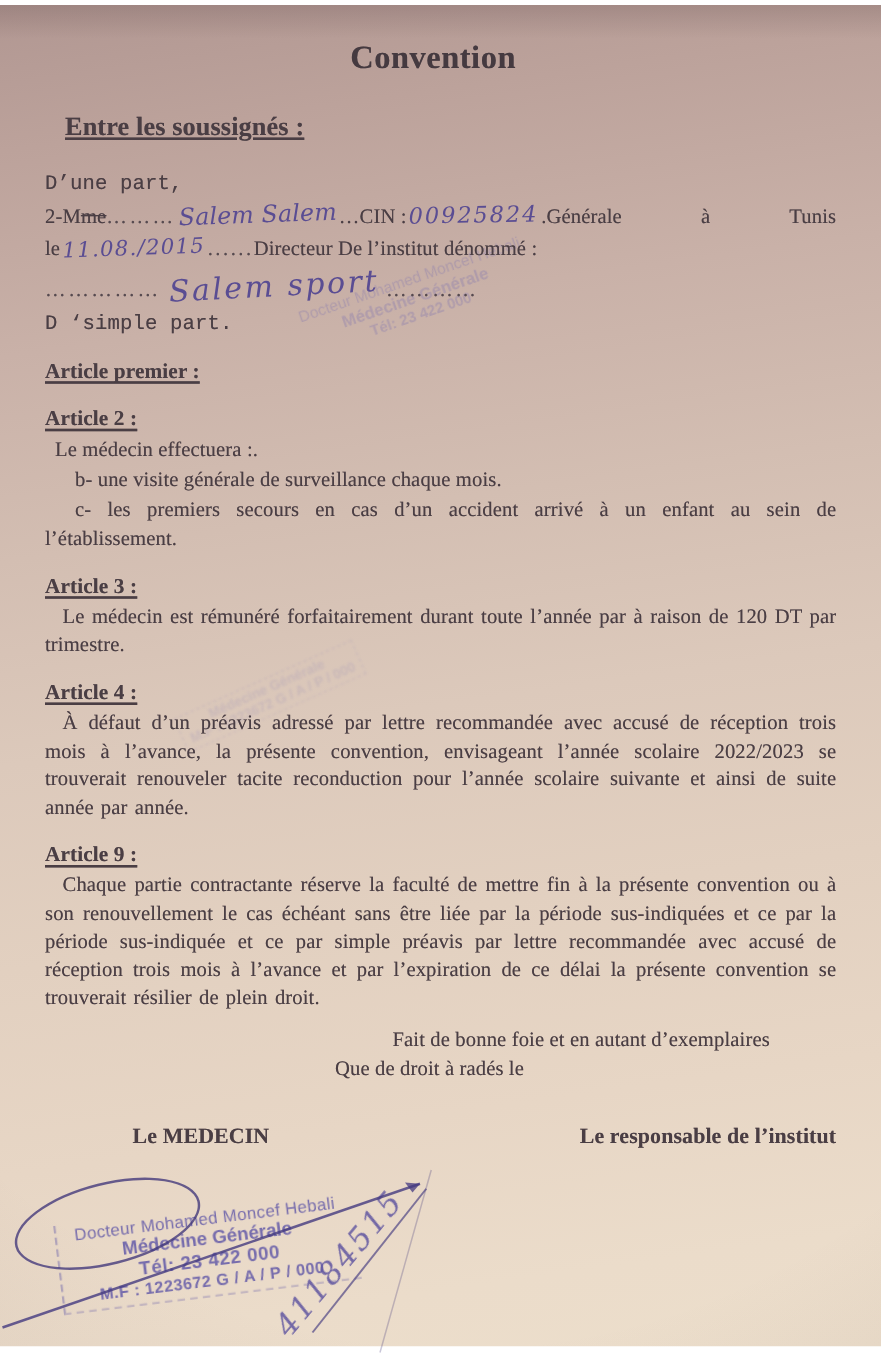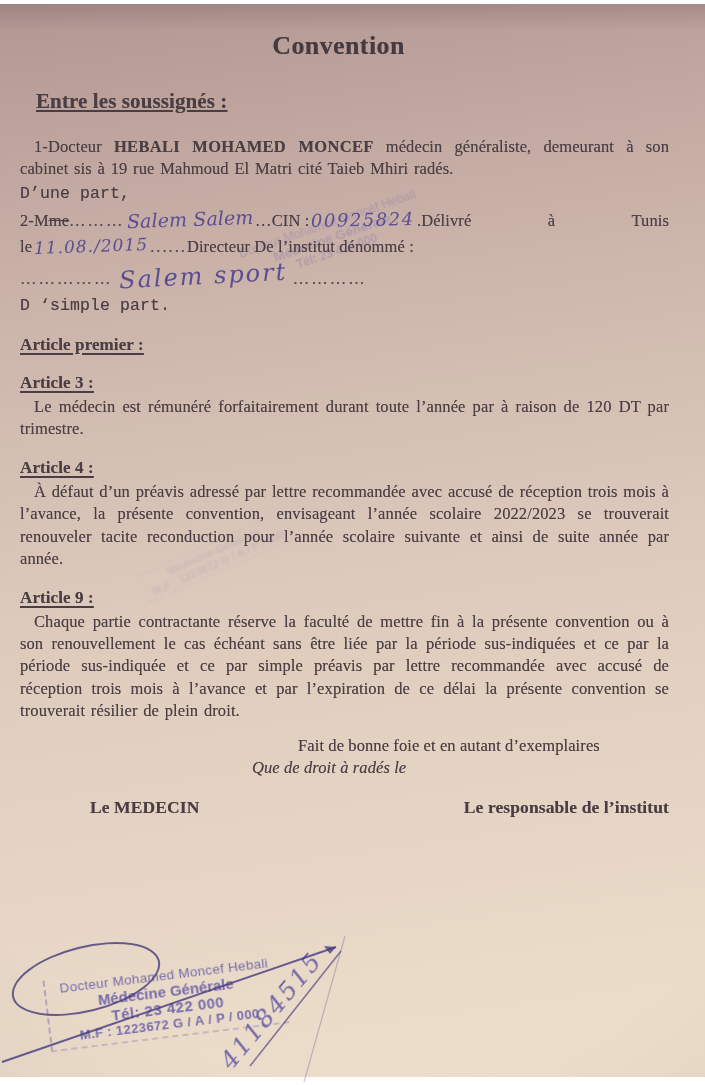--- a/index.html
+++ b/index.html
@@ -6,21 +6,21 @@
   body{width:705px;height:1085px;position:relative;overflow:hidden;
        font-family:"Liberation Serif", serif;}
   .photo{position:absolute;left:0;top:4px;width:705px;height:1073px;
     background:linear-gradient(172deg,
       #b19792 0%, #bca29b 10%, #c9b1a8 24%, #d3beb2 38%,
       #dcc9bb 52%, #e2d0c0 66%, #e7d6c5 80%, #ebdcca 92%, #ecdecb 100%);}
   .photo::before{content:"";position:absolute;inset:0;pointer-events:none;
     background:
       radial-gradient(150% 105% at 52% 42%, rgba(0,0,0,0) 55%, rgba(82,58,62,.20) 100%),
       linear-gradient(180deg, rgba(70,48,52,.18) 0%, rgba(70,48,52,0) 2.5%);}
-  .content{position:absolute;inset:0;padding:22px 36px 0 20px;
+  .content{position:absolute;inset:0;padding:22px 36px 0 36px;
     color:#4a3e44;font-size:16.5px;line-height:1.36;z-index:3;
     text-shadow:0 0 .45px rgba(74,62,68,.55);letter-spacing:.1px;}
   .title{text-align:center;font-weight:bold;font-size:26px;letter-spacing:.4px;
     color:#453a40;margin:2px 12px 24px 0;}
   .intro-heading{font-weight:bold;margin:0 0 20px 16px;font-size:21px;text-decoration:underline;}
   .para{text-align:justify;margin:0 0 2px 0;text-indent:14px;word-spacing:1.5px;}
   .b{font-weight:bold;letter-spacing:.3px;}
   .indent1{margin-left:60px;font-family:Liberation Mono, monospace;}
   .line{margin:0 0 2px 0;}
   .flexline{display:flex;justify-content:space-between;align-items:baseline;}
@@ -32,22 +32,22 @@
   .hw-num{font-size:18px;transform:rotate(-1deg);letter-spacing:1.5px;margin:0 2px;}
   .hw-date{font-size:17px;transform:rotate(-2deg);margin:0 2px;letter-spacing:1px;}
   .hw-institute{font-size:24px;transform:rotate(-3deg);margin:0 6px;letter-spacing:2px;}
   .article-heading{font-weight:bold;font-size:17px;margin:15px 0 2px 0;
     text-decoration:underline;text-decoration-thickness:1.5px;text-underline-offset:3px;}
   .a2-line{margin:0 0 2px 8px;}
   .a2-sub{margin:0 0 2px 24px;}
   .a2-justify{text-align:justify;text-indent:24px;margin:0 0 2px 0;word-spacing:1.5px;}
   .closing{margin-top:12px;}
   .closing-1{margin-left:278px;}
-  .closing-2{margin-left:232px;font-style:italic;}
-  .sig-row{display:flex;margin-top:16px;font-weight:bold;font-size:17.5px;}
+  .closing-2{margin-left:232px;}
+  .sig-row{display:flex;margin-top:31px;font-weight:bold;font-size:17.5px;}
   .sig-left{margin-left:70px;}
   .sig-right{margin-left:auto;}
   
   .stamp-block{position:absolute;left:46px;top:962px;width:230px;z-index:4;
     transform:rotate(-7deg);color:rgba(110,100,170,.92);text-align:center;
     font-family:"Liberation Sans", sans-serif;filter:blur(.35px);
     border-left:2px dashed rgba(110,100,170,.45);
     border-bottom:2px dashed rgba(110,100,170,.30);padding:2px 4px 4px 4px;}
   .stamp-l1{font-size:13.5px;letter-spacing:.3px;}
   .stamp-l2{font-size:15px;font-weight:bold;}
@@ -88,40 +88,45 @@
     <div class="g-l">Médecine Générale</div>
     <div class="g-l">M.F : 1223672 G / A / P / 000</div>
   </div>
 
   <div class="content">
 
     <div class="title">Convention</div>
 
     <div class="intro-heading">Entre les soussignés :</div>
 
-    <p class="para"><span>1-Docteur </span><span class="b">HEBALI MOHAMED MONCEF</span><span> médecin généraliste, demeurant à son cabinet sis à 19 rue Mahmoud El Matri cité Taieb Mhiri radés.</span></p>
 
     <div class="line indent1">D’une part,</div>
 
     <div class="line flexline">
-      <span><span>2-M</span><span class="struck">me</span><span class="dots">………</span><span class="hw hw-name">Salem Salem</span><span>…CIN :</span><span class="hw hw-num">00925824</span><span>.Délivré</span></span>
+      <span><span>2-M</span><span class="struck">me</span><span class="dots">………</span><span class="hw hw-name">Salem Salem</span><span>…CIN :</span><span class="hw hw-num">00925824</span><span>.Générale</span></span>
       <span>à</span>
       <span>Tunis</span>
     </div>
 
     <div class="line"><span>le</span><span class="hw hw-date">11.08./2015</span><span class="dots">......</span><span>Directeur De l’institut dénommé :</span></div>
 
     <div class="line"><span class="dots">……………</span><span class="hw hw-institute">Salem sport</span><span class="dots">…………</span></div>
 
     <div class="line indent1">D  ‘simple part.</div>
 
     <div>
       <div class="article-heading">Article premier :</div>
     </div>
 
+    <div>
+      <div class="article-heading">Article 2 :</div>
+      <div class="a2-line">Le médecin effectuera :.</div>
+      <div class="a2-sub">b- une visite  générale de surveillance chaque mois.</div>
+      <p class="a2-justify">c- les premiers secours en cas d’un accident arrivé à un enfant au sein de l’établissement.</p>
+    </div>
 
     <div>
       <div class="article-heading">Article 3 :</div>
       <p class="para">Le médecin est rémunéré forfaitairement durant toute l’année  par à raison de 120 DT par trimestre.</p>
     </div>
 
     <div>
       <div class="article-heading">Article 4 :</div>
       <p class="para">À défaut d’un préavis adressé par lettre recommandée avec accusé de réception trois mois à l’avance, la présente convention, envisageant l’année scolaire 2022/2023 se trouverait renouveler tacite reconduction pour l’année scolaire suivante et ainsi de suite année par année.</p>
     </div>

